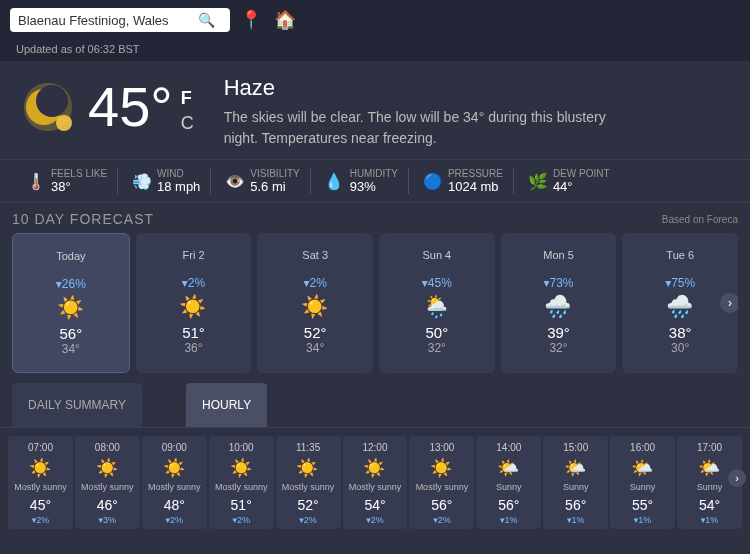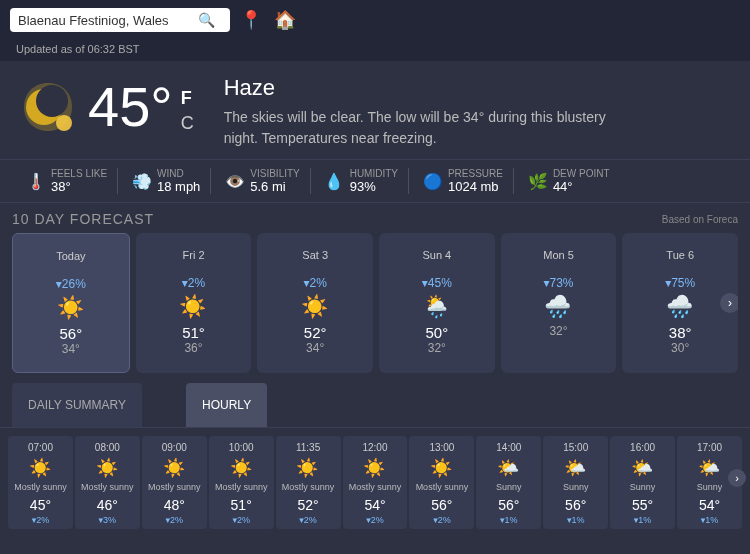--- a/index.html
+++ b/index.html
@@ -356,20 +356,21 @@
     <div class="day-label">Sun 4</div>
     <div class="day-precip">▾45%</div>
     <div class="day-icon">🌦️</div>
     <div class="day-high">50°</div>
     <div class="day-low">32°</div>
   </div>
       <div class="forecast-day">
     <div class="day-label">Mon 5</div>
     <div class="day-precip">▾73%</div>
     <div class="day-icon">🌧️</div>
+    <div class="day-high">39°</div>
     <div class="day-low">32°</div>
   </div>
       <div class="forecast-day">
     <div class="day-label">Tue 6</div>
     <div class="day-precip">▾75%</div>
     <div class="day-icon">🌧️</div>
     <div class="day-high">38°</div>
     <div class="day-low">30°</div>
   </div>
       <div class="forecast-arrow">›</div>

